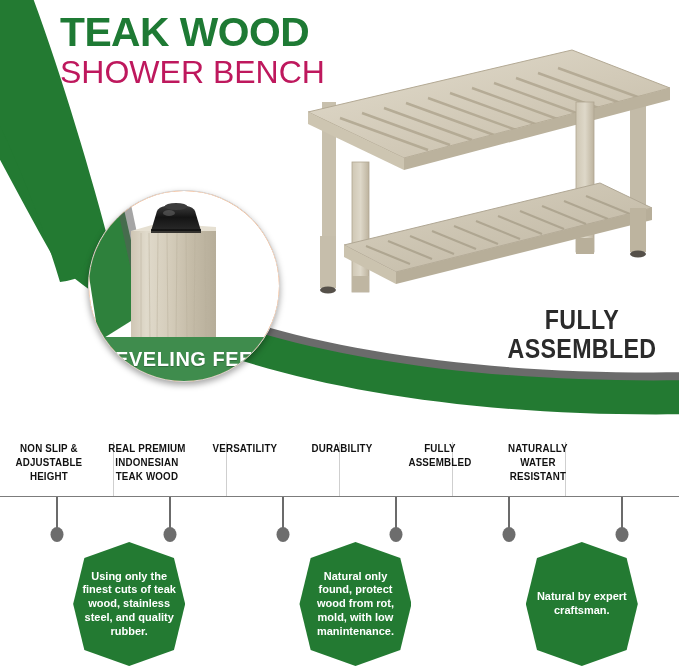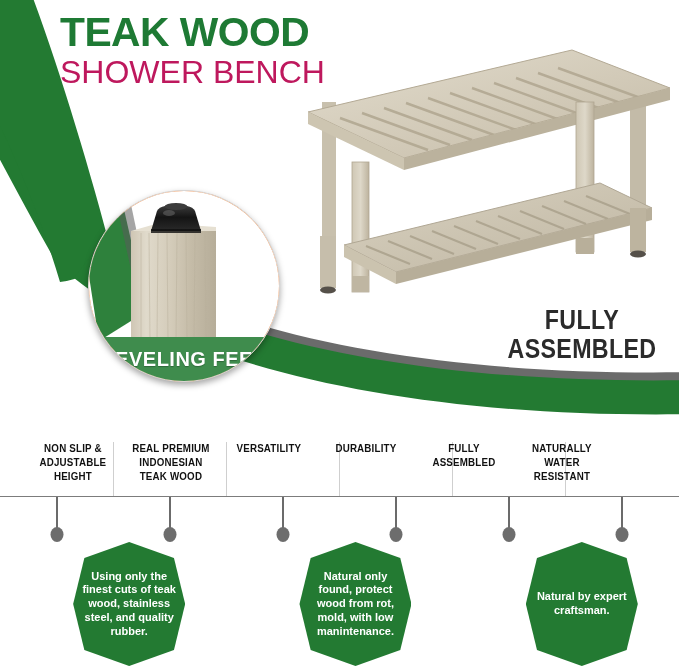--- a/index.html
+++ b/index.html
@@ -57,21 +57,21 @@
     position:absolute;left:492px;top:306px;width:180px;
     text-align:center;color:#2b2b2b;
     font-weight:bold;font-size:27px;line-height:1.08;
     font-family:"Liberation Sans",sans-serif;
     transform:scaleX(0.86);transform-origin:center center;
     letter-spacing:0.4px;
   }
 
   
   .features{position:absolute;left:0;top:440px;width:679px;height:226px;}
-  .feat-headers{position:absolute;left:0;top:0;width:587px;height:56px;display:flex;margin-left:24px;}
+  .feat-headers{position:absolute;left:0;top:0;width:587px;height:56px;display:flex;}
   .feat-head{
     flex:1 1 0;text-align:center;
     font-size:10.5px;font-weight:bold;color:#111111;
     line-height:1.32;letter-spacing:0.2px;
     font-family:"Liberation Sans",sans-serif;
     transform:scaleX(0.93);
     padding-top:2px;
   }
   .rule-h{
     position:absolute;left:0;top:56px;width:679px;height:1px;background:#7c7c7c;

